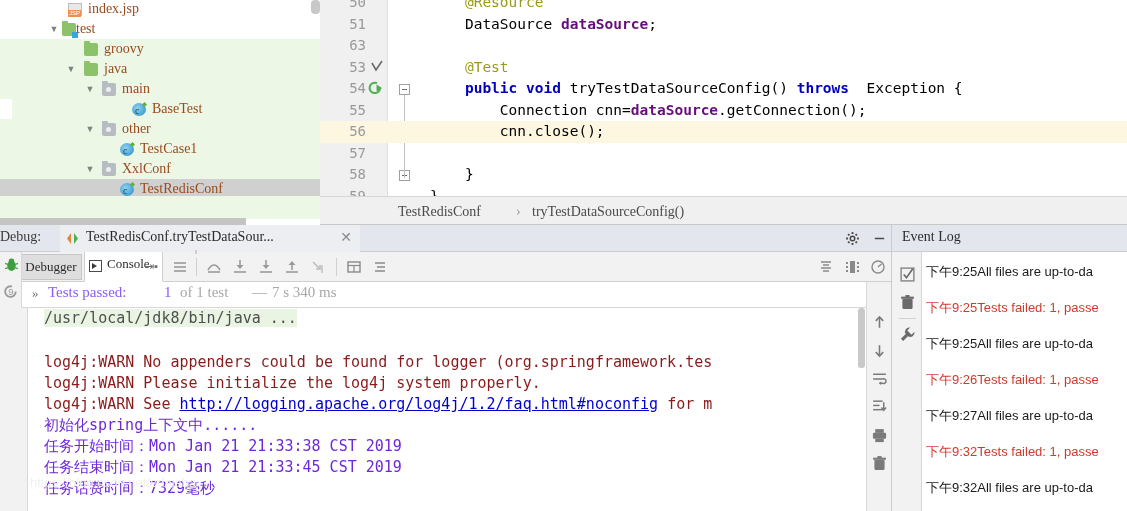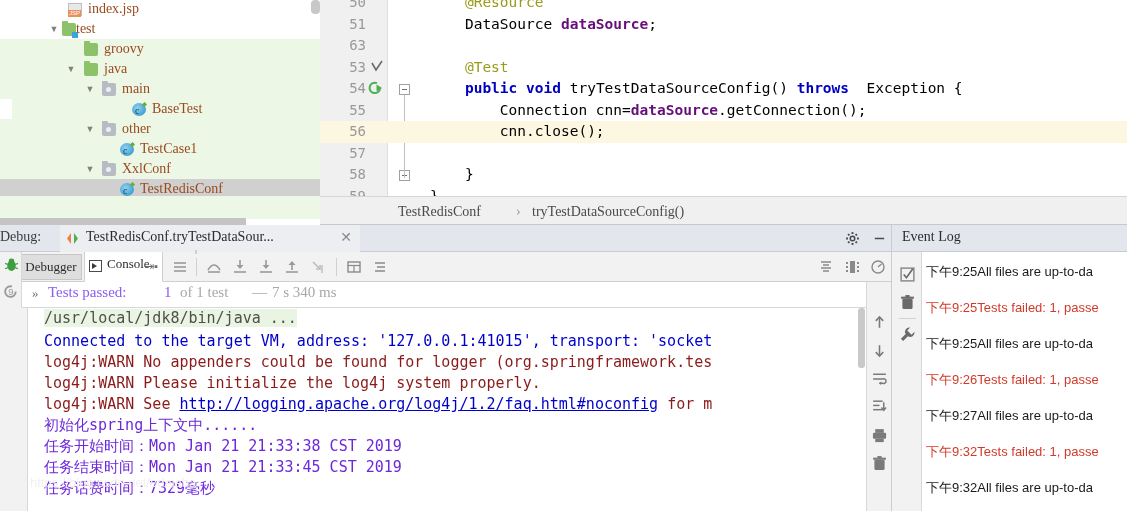--- a/index.html
+++ b/index.html
@@ -568,21 +568,20 @@
       <circle cx="8" cy="8.5" r="2.6" fill="none" stroke="#9a9a9a" stroke-width="1.4"></circle>
       <rect x="5" y="2.3" width="4" height="2" fill="#9a9a9a"></rect>
     </svg>
   </div>
   <div id="ms-badge">0 ms</div>
   <div id="ms-badge2">0 ms</div>
 
   <div id="console-left-gutter"></div>
   <div id="console">
       <div class="con-line" style="top: 0;"><span class="c-cmd">/usr/local/jdk8/bin/java ...</span></div>
-      <div class="con-line" style="top: 23px;"><span class="c-blue">Connected to the target VM, address: '127.0.0.1:41015', transport: 'socket</span></div>
       <div class="con-line" style="top: 44px;"><span class="c-red">log4j:WARN No appenders could be found for logger (org.springframework.tes</span></div>
       <div class="con-line" style="top: 65px;"><span class="c-red">log4j:WARN Please initialize the log4j system properly.</span></div>
       <div class="con-line" style="top: 86px;"><span class="c-red">log4j:WARN See </span><span class="c-link">http://logging.apache.org/log4j/1.2/faq.html#noconfig</span><span class="c-red"> for m</span></div>
       <div class="con-line" style="top: 107px;"><span class="c-blk">初始化spring上下文中......</span></div>
       <div class="con-line" style="top: 128px;"><span class="c-blk">任务开始时间：Mon Jan 21 21:33:38 CST 2019</span></div>
       <div class="con-line" style="top: 149px;"><span class="c-blk">任务结束时间：Mon Jan 21 21:33:45 CST 2019</span></div>
       <div class="con-line" style="top: 170px;"><span class="c-blk">任务话费时间：7329毫秒</span></div>
     </div>
   <div id="console-vscroll"></div>
 

